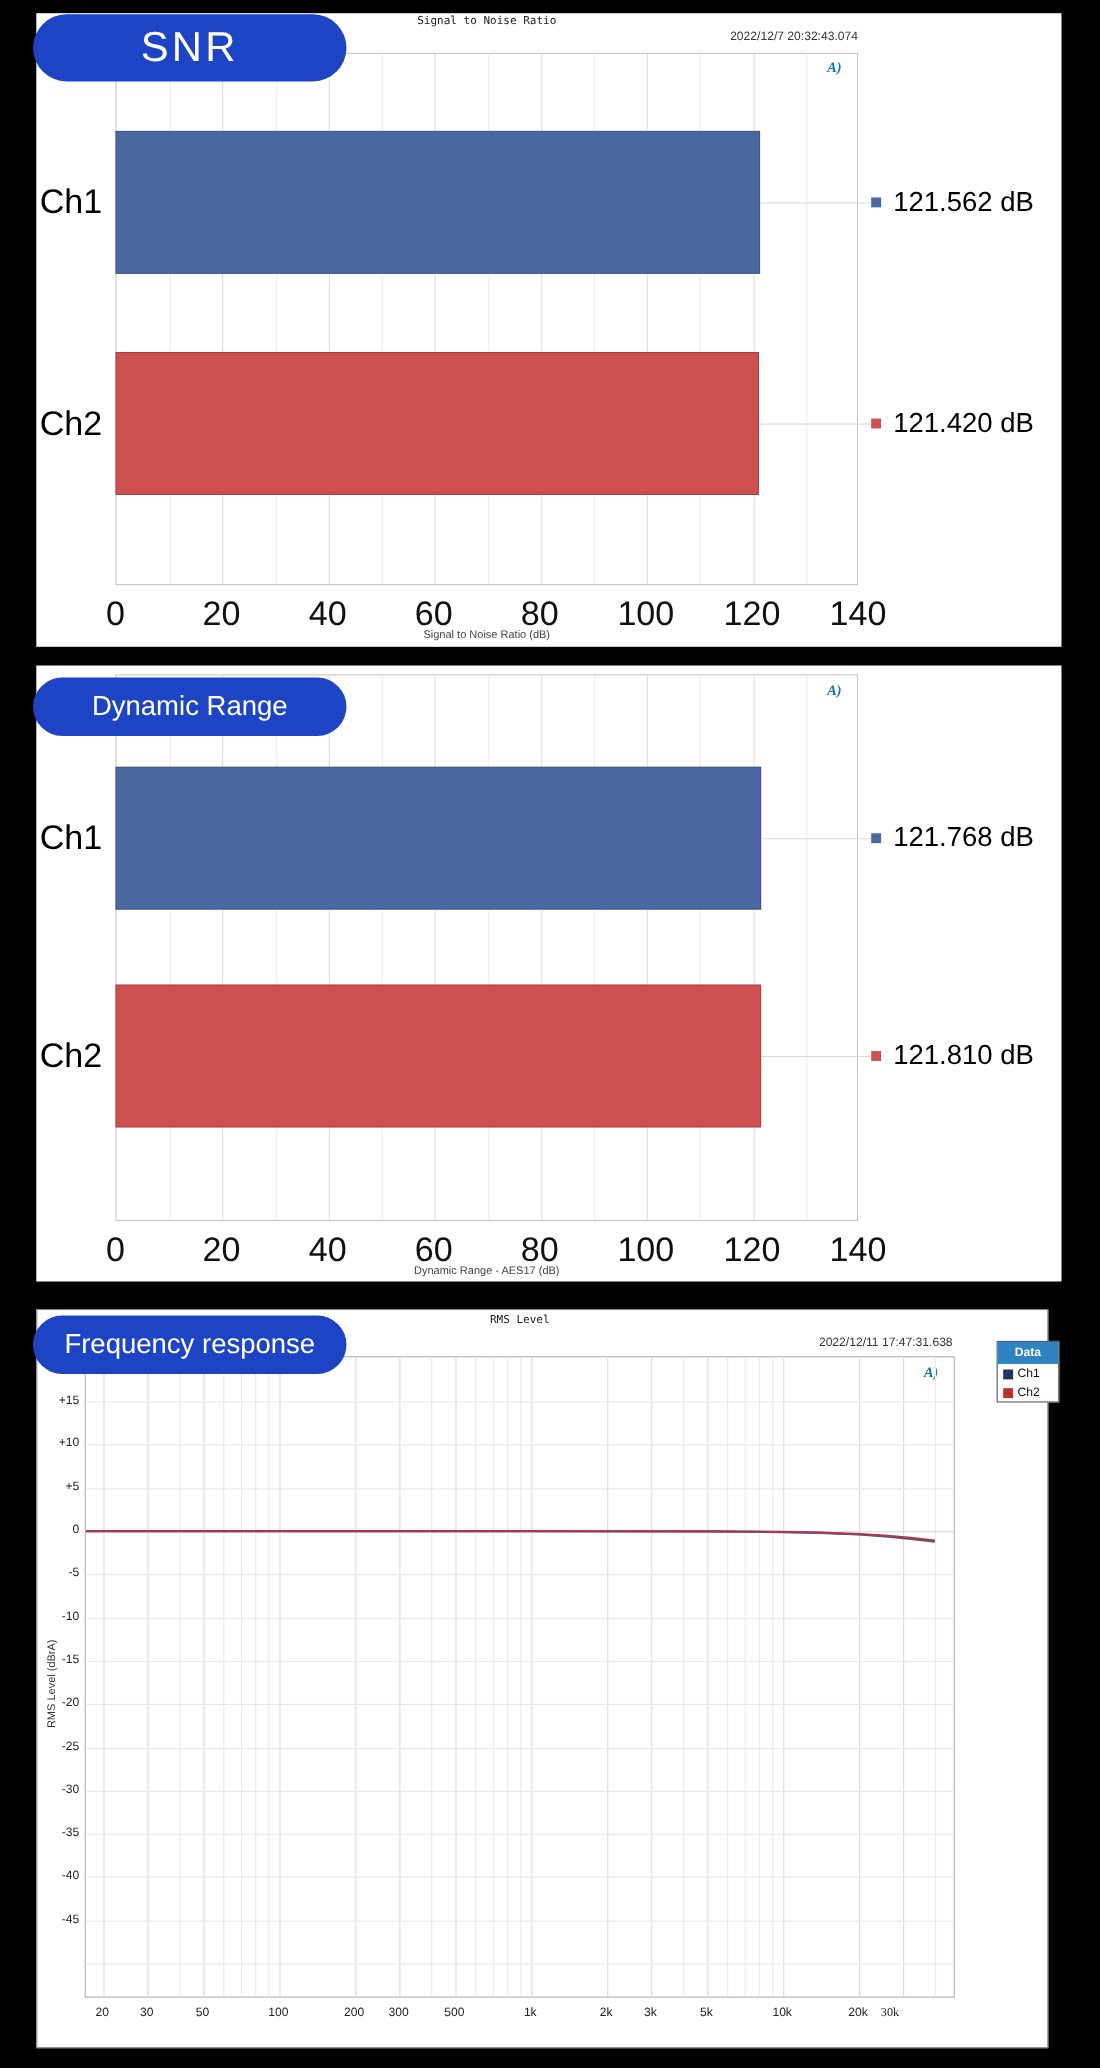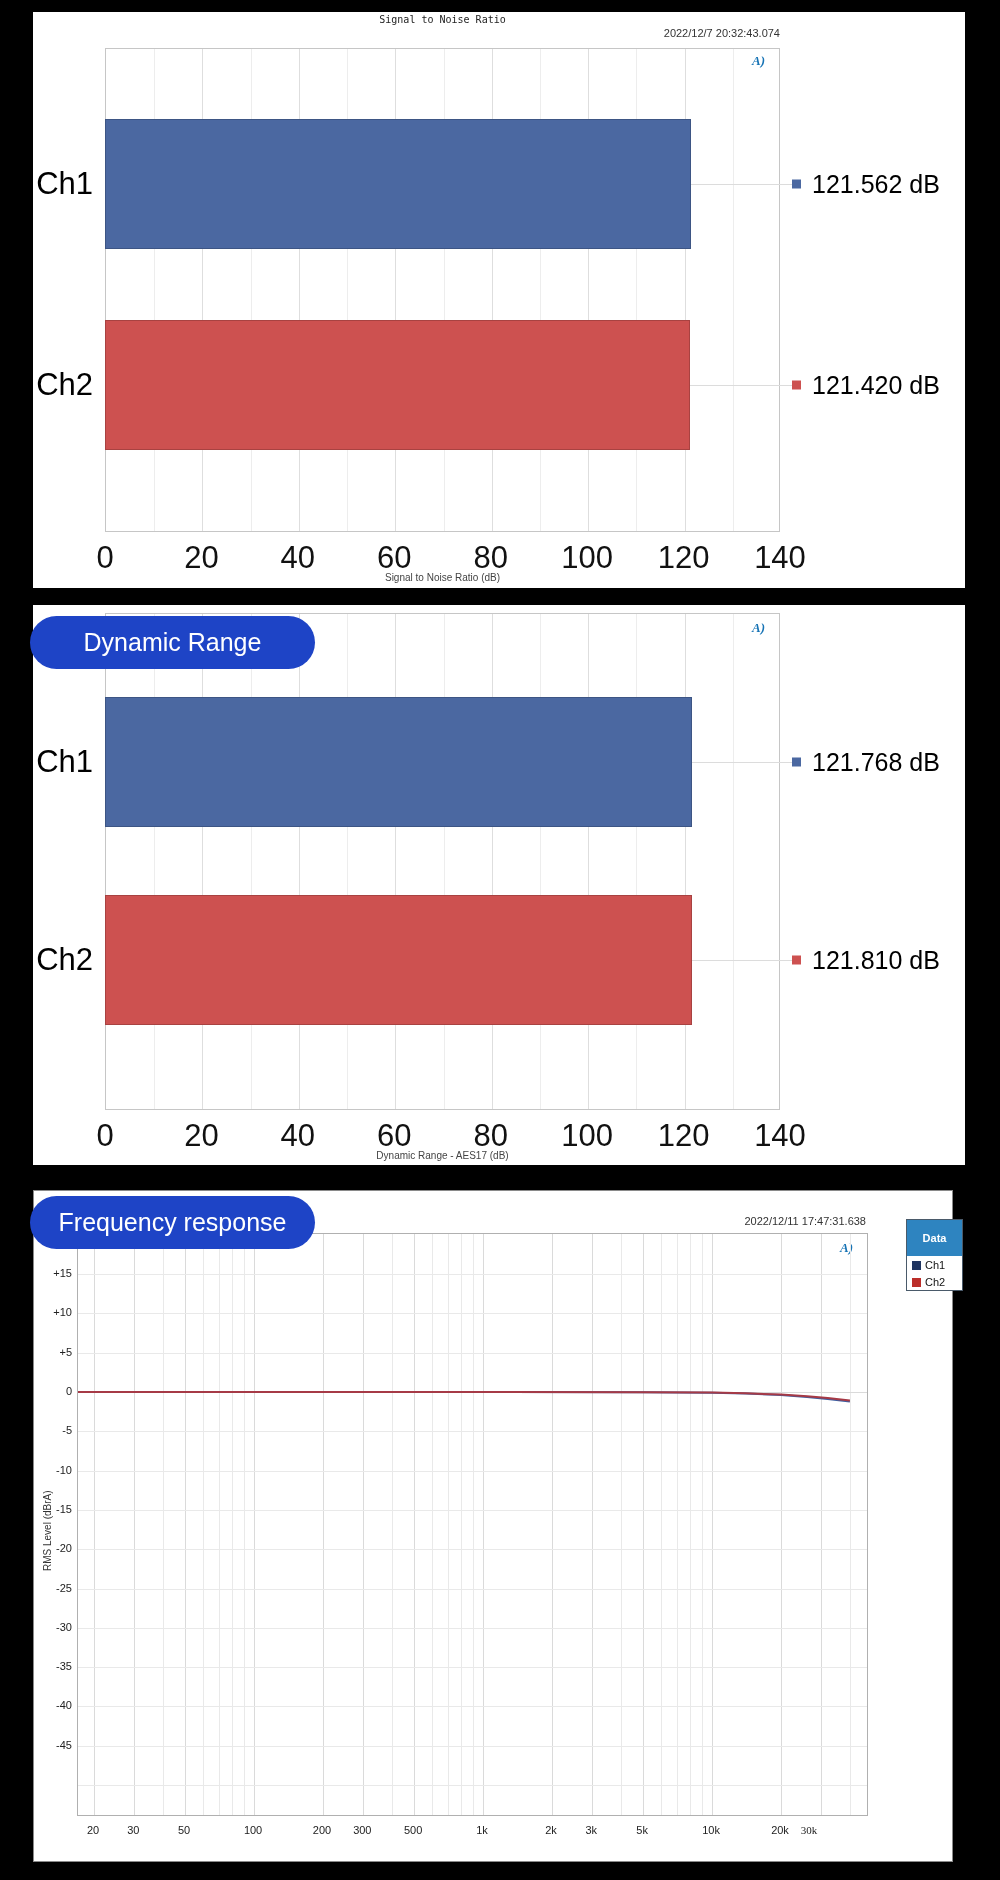--- a/index.html
+++ b/index.html
@@ -26,21 +26,21 @@
   .xtick-b{position:absolute;font-size:31px;color:#111;transform:translateX(-50%);white-space:nowrap;}
   .xcaption{position:absolute;font-size:10px;color:#444;text-align:center;white-space:nowrap;}
   .tick-sm{position:absolute;font-size:11px;color:#222;white-space:nowrap;}
   .ylab-sm{transform:translate(-100%,-50%);}
   .xlab-sm{transform:translateX(-50%);}
   .ap-logo{position:absolute;font-family:"Liberation Serif",serif;font-style:italic;font-weight:bold;
            font-size:13px;color:#1673b5;}
   .yaxis-caption{position:absolute;font-size:10px;color:#333;transform:rotate(-90deg);
                  transform-origin:left top;white-space:nowrap;}
   .legend{position:absolute;background:#fff;border:1px solid #4a5a6a;}
-  .legend-header{height:36px;color:#fff;font-size:11px;font-weight:bold;display:flex;
+  .legend-header{height:20px;color:#fff;font-size:11px;font-weight:bold;display:flex;
                  align-items:center;justify-content:center;}
   .legend-row{display:flex;align-items:center;gap:4px;padding:3px 4px 2px 5px;font-size:11px;color:#111;}
   .legend-swatch{width:9px;height:9px;display:inline-block;}
   svg{position:absolute;left:0;top:0;}
 </style>
 </head>
 <body>
 
 <div id="canvas">
 
@@ -118,20 +118,21 @@
       <div class="xtick-b" style="left: 168.429px; top: 513px;">20</div>
       <div class="xtick-b" style="left: 264.857px; top: 513px;">40</div>
       <div class="xtick-b" style="left: 361.286px; top: 513px;">60</div>
       <div class="xtick-b" style="left: 457.714px; top: 513px;">80</div>
       <div class="xtick-b" style="left: 554.143px; top: 513px;">100</div>
       <div class="xtick-b" style="left: 650.571px; top: 513px;">120</div>
       <div class="xtick-b" style="left: 747px; top: 513px;">140</div>
     </section>
 
   <section class="panel" id="panel-2" style="left:33px;top:1190px;width:920px;height:672px;border:1px solid #8a8a8a;">
+    <div class="chart-title" style="left:43px;top:4px;width:791px;">RMS Level</div>
     <div class="timestamp" style="right:86px;top:24px;">2022/12/11 17:47:31.638</div>
     <div class="yaxis-caption" style="left:8px;top:380px;">RMS Level (dBrA)</div>
     <div class="plot" id="plot-2" style="left:43px;top:42px;width:791px;height:583px;border-color:#b0b0b0;">
       <div class="ap-logo" style="right:14px;top:6px;">A)</div>
     <div class="gl-v" style="left: 16px; background: rgb(218, 218, 218);"></div>
         <div class="gl-v" style="left: 56.3px; background: rgb(218, 218, 218);"></div>
         <div class="gl-v" style="left: 84.9px; background: rgb(233, 233, 233);"></div>
         <div class="gl-v" style="left: 107.1px; background: rgb(218, 218, 218);"></div>
         <div class="gl-v" style="left: 125.3px; background: rgb(233, 233, 233);"></div>
         <div class="gl-v" style="left: 140.6px; background: rgb(233, 233, 233);"></div>
@@ -211,15 +212,16 @@
       <div class="tick-sm xlab-sm" style="left: 379.128px; top: 633px;">500</div>
       <div class="tick-sm xlab-sm" style="left: 448.064px; top: 633px;">1k</div>
       <div class="tick-sm xlab-sm" style="left: 517px; top: 633px;">2k</div>
       <div class="tick-sm xlab-sm" style="left: 557.325px; top: 633px;">3k</div>
       <div class="tick-sm xlab-sm" style="left: 608.128px; top: 633px;">5k</div>
       <div class="tick-sm xlab-sm" style="left: 677.064px; top: 633px;">10k</div>
       <div class="tick-sm xlab-sm" style="left: 746px; top: 633px;">20k</div>
       <div class="tick-sm xlab-sm" style="left: 775px; top: 633px; font-family: Liberation Serif, serif;">30k</div>
     </section>
 
+  <div class="badge" id="badge-0" style="background: rgb(30, 68, 198);">SNR</div>
   <div class="badge" id="badge-2" style="background: rgb(30, 68, 198);">Frequency response</div>
   <div class="badge" id="badge-1" style="background: rgb(30, 68, 198);">Dynamic Range</div>
 </div>
 
 </body></html>

